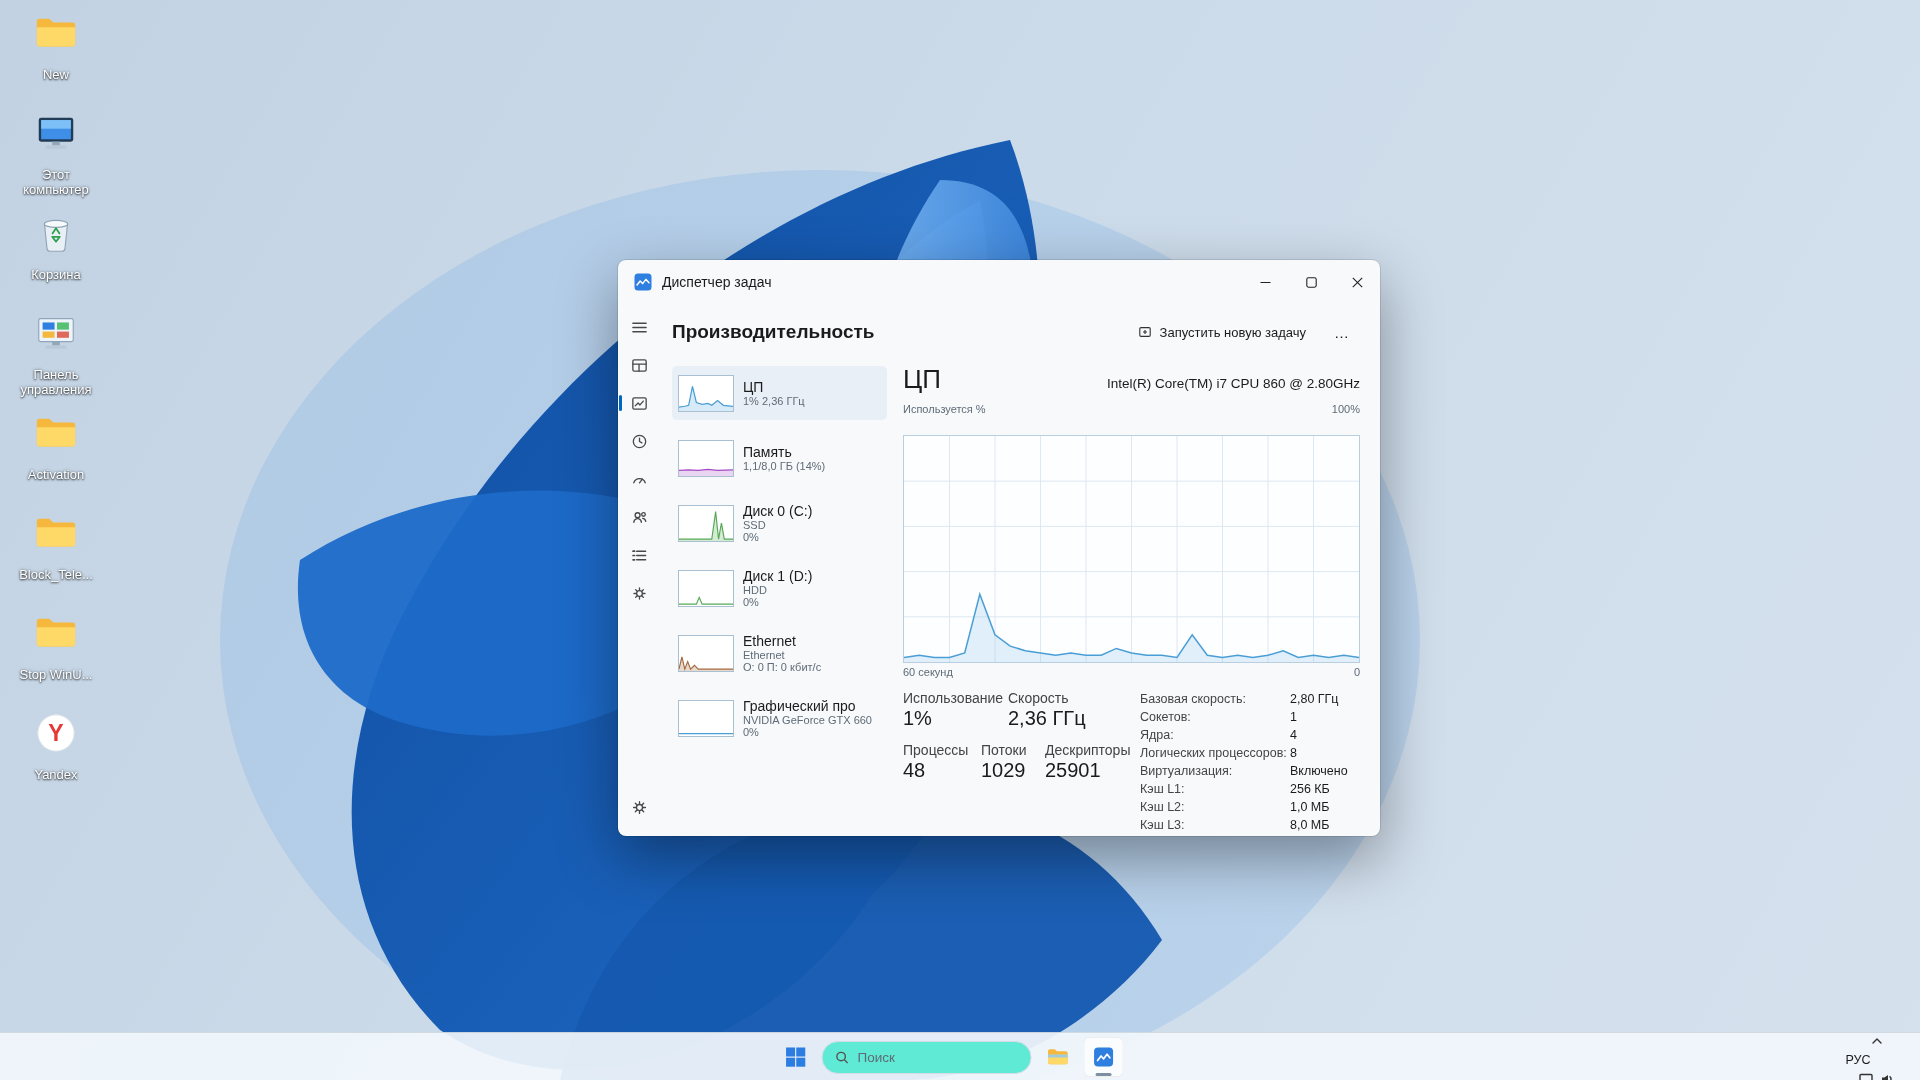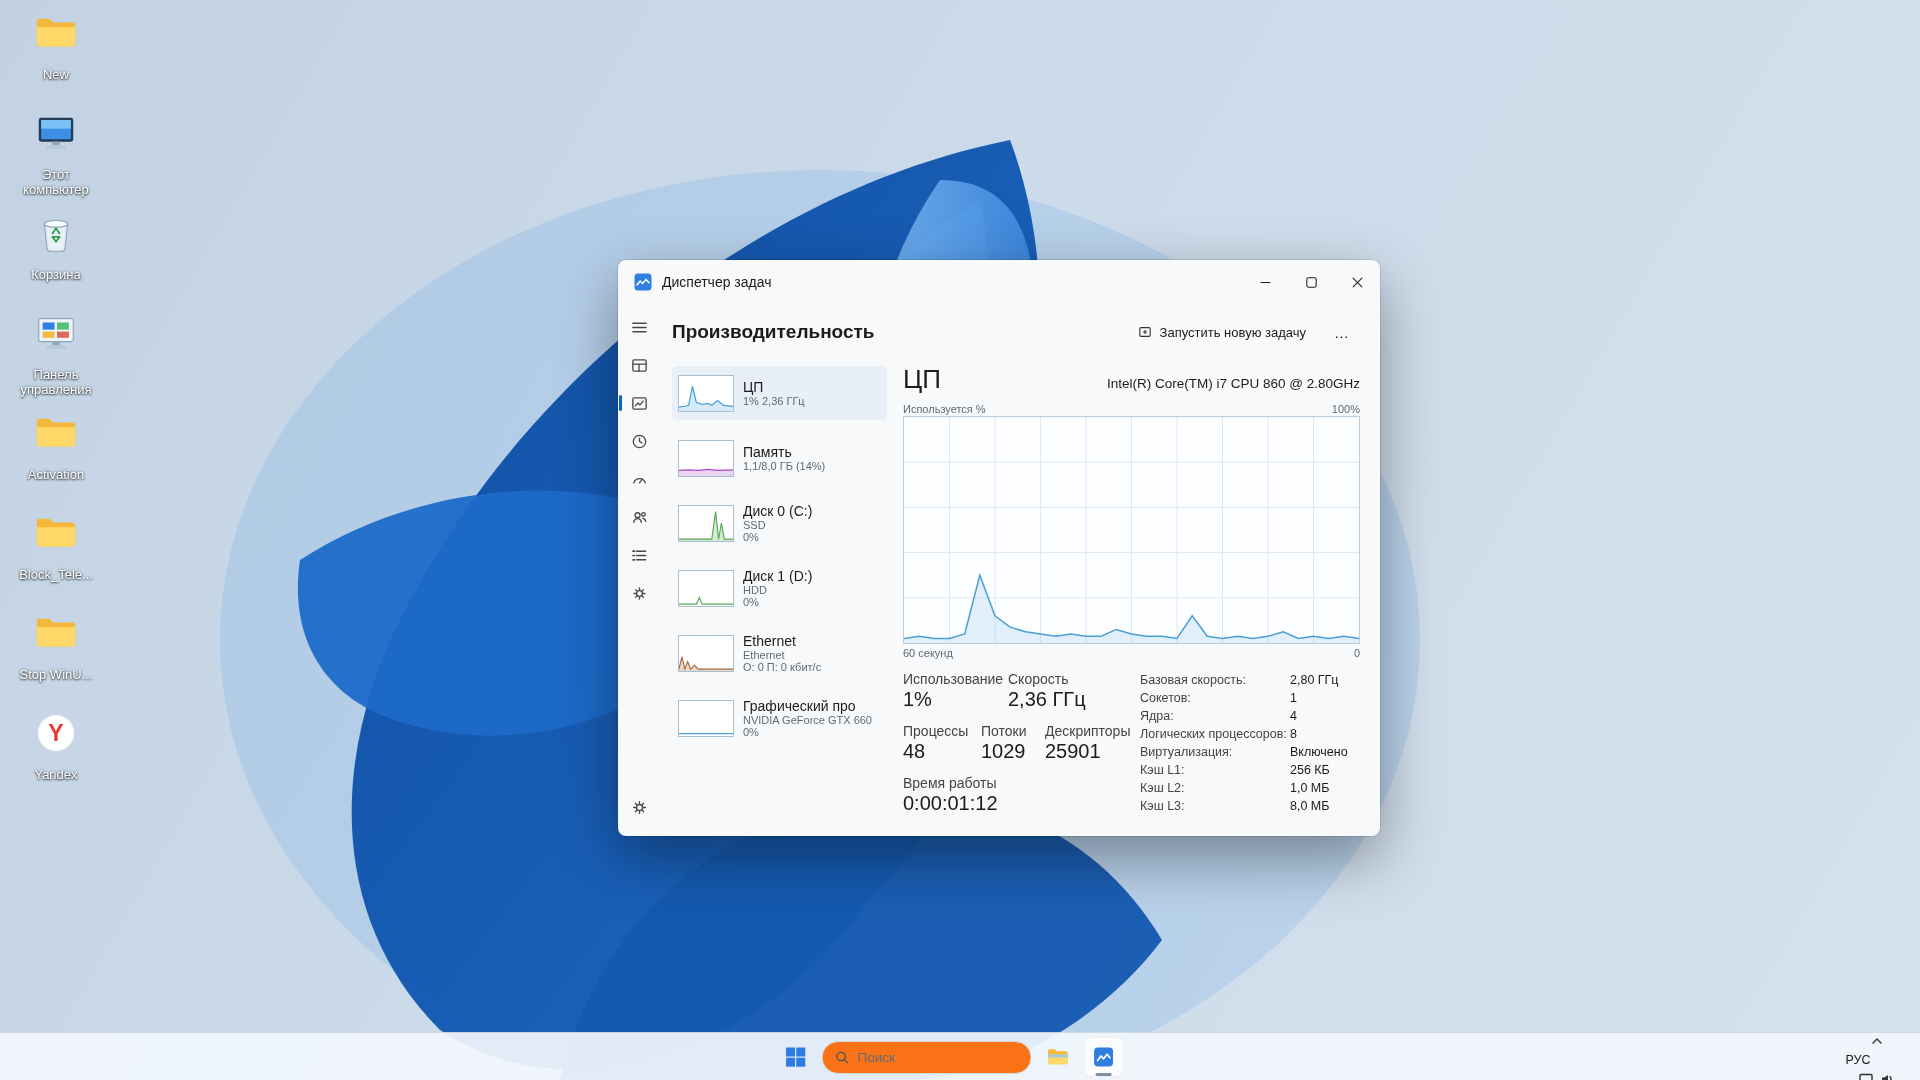--- a/index.html
+++ b/index.html
@@ -49,21 +49,21 @@
   .thumb { width:56px; height:37px; background:#fff; border:1px solid #a9bfd2; flex:none; }
   .thumb svg { width:100%; height:100%; display:block; }
   .pi-text { min-width:0; }
   .pi-name { font-size:14px; color:#1b1b1b; white-space:nowrap; overflow:hidden; }
   .pi-sub { font-size:11px; color:#5f6b76; white-space:nowrap; overflow:hidden; }
 
   .perf-detail { flex:1; padding-left:16px; display:flex; flex-direction:column; min-width:0; }
   .detail-head { display:flex; align-items:flex-end; margin-top:4px; }
   .cpu-big { font-size:26px; color:#1b1b1b; }
   .cpu-model { margin-left:auto; font-size:13.5px; color:#1b1b1b; padding-bottom:4px; }
-  .axis-row { display:flex; font-size:11px; color:#5f6b76; margin-top:8px; margin-bottom:1px; }
+  .axis-row { display:flex; font-size:11px; color:#5f6b76; margin-top:8px; margin-bottom:20px; }
   .axis-row .r { margin-left:auto; }
   .chart-box { width:100%; height:228px; background:#fdfeff; border:1px solid #b9cfdf; display:block; }
   .axis-row.bottom { margin-top:3px; margin-bottom:0; }
 
   .stats-row { display:flex; margin-top:12px; }
   .stats-left { width:233px; flex:none; }
   .s-label { font-size:14px; color:#444; }
   .s-value { font-size:20px; color:#1b1b1b; margin-top:1px; }
   .srow1 { display:grid; grid-template-columns:105px 1fr; }
   .srow2 { display:grid; grid-template-columns:78px 64px 1fr; margin-top:12px; }
@@ -75,21 +75,21 @@
 
   
   .taskbar { position:absolute; left:0; right:0; bottom:0; height:48px; background:rgba(241,246,251,.93);
     border-top:1px solid rgba(120,140,160,.25); }
   .tb-center { position:absolute; left:50%; top:0; height:48px; transform:translateX(-53%); display:flex; align-items:center; gap:6px; }
   .tb-btn { width:40px; height:40px; border-radius:6px; display:flex; align-items:center; justify-content:center; position:relative; }
   .tb-btn svg { width:24px; height:24px; }
   .tb-btn.active { background:rgba(255,255,255,.7); box-shadow:inset 0 0 0 1px rgba(0,0,0,.06); }
   .tb-btn.active::after { content:""; position:absolute; bottom:1px; left:50%; transform:translateX(-50%);
     width:16px; height:3px; border-radius:2px; background:#7d8fa0; }
-  .search-pill { width:210px; height:33px; background:#f97316; border:1px solid #d4dde6; border-radius:17px;
+  .search-pill { width:210px; height:33px; background:#5eead4; border:1px solid #d4dde6; border-radius:17px;
     display:flex; align-items:center; padding:0 12px; gap:8px; }
   .search-pill svg { width:15px; height:15px; stroke:#555; stroke-width:1.5; fill:none; flex:none; }
   .search-pill input { border:none; outline:none; flex:1; font-size:13.5px; color:#333; background:transparent; font-family:"Liberation Sans",sans-serif; }
   .search-pill input::placeholder { color:#5f6b76; }
 
   .tb-right { position:absolute; right:6px; top:0; height:36px; display:flex; gap:4px;flex-direction:column; }
   .tray-btn { height:36px; border-radius:6px; display:flex; align-items:center; justify-content:center; padding:0 6px; }
   .tray-btn svg { width:16px; height:16px; stroke:#333; stroke-width:1.4; fill:none; stroke-linecap:round; stroke-linejoin:round; }
   .lang { font-size:12.5px; color:#1b1b1b; padding:0 6px; }
   .clock { text-align:right; font-size:12.5px; color:#1b1b1b; line-height:1.25; padding:0 6px; }
@@ -440,24 +440,20 @@
                 </div>
                 <div>
                   <div class="s-label">Потоки</div>
                   <div class="s-value">1029</div>
                 </div>
                 <div>
                   <div class="s-label">Дескрипторы</div>
                   <div class="s-value">25901</div>
                 </div>
               </div>
-              <div class="srow3">
-                <div class="s-label">Время работы</div>
-                <div class="s-value">0:00:01:12</div>
-              </div>
             </div>
 
             <div class="details-col">
               <div class="drow">
                   <span class="dl">Базовая скорость:</span>
                   <span class="dv">2,80 ГГц</span>
                 </div>
               <div class="drow">
                   <span class="dl">Сокетов:</span>
                   <span class="dv">1</span>

